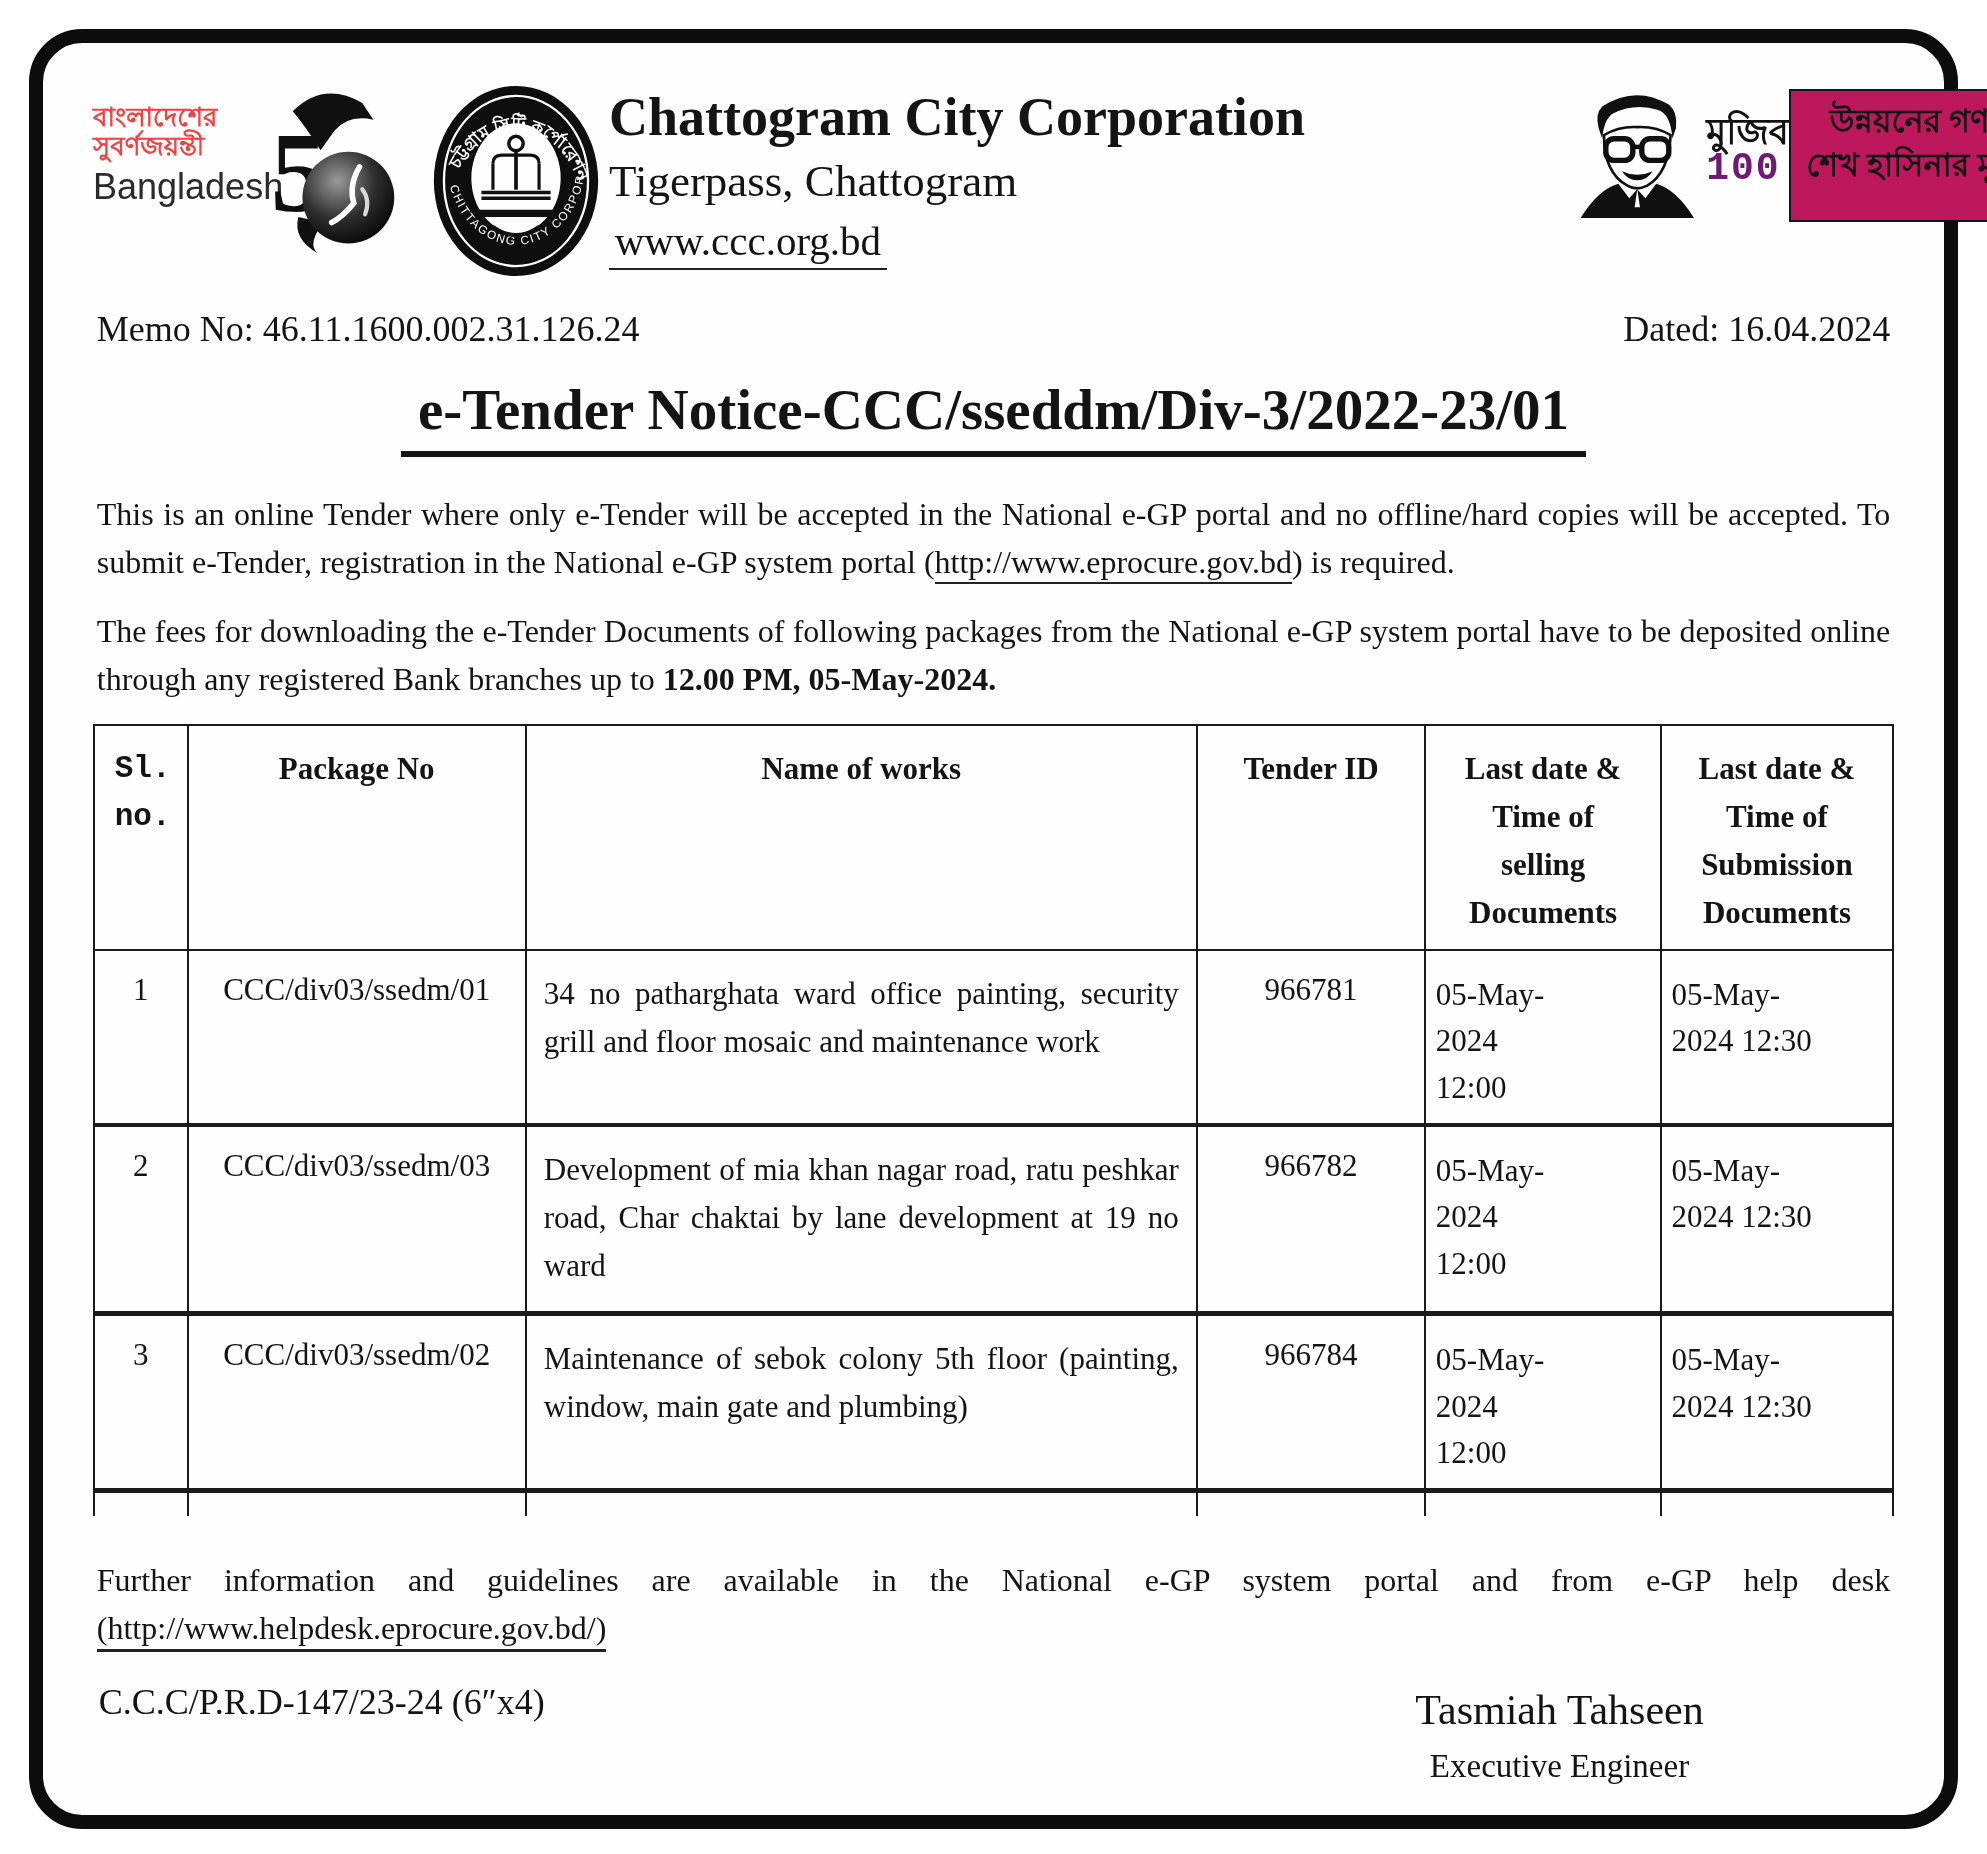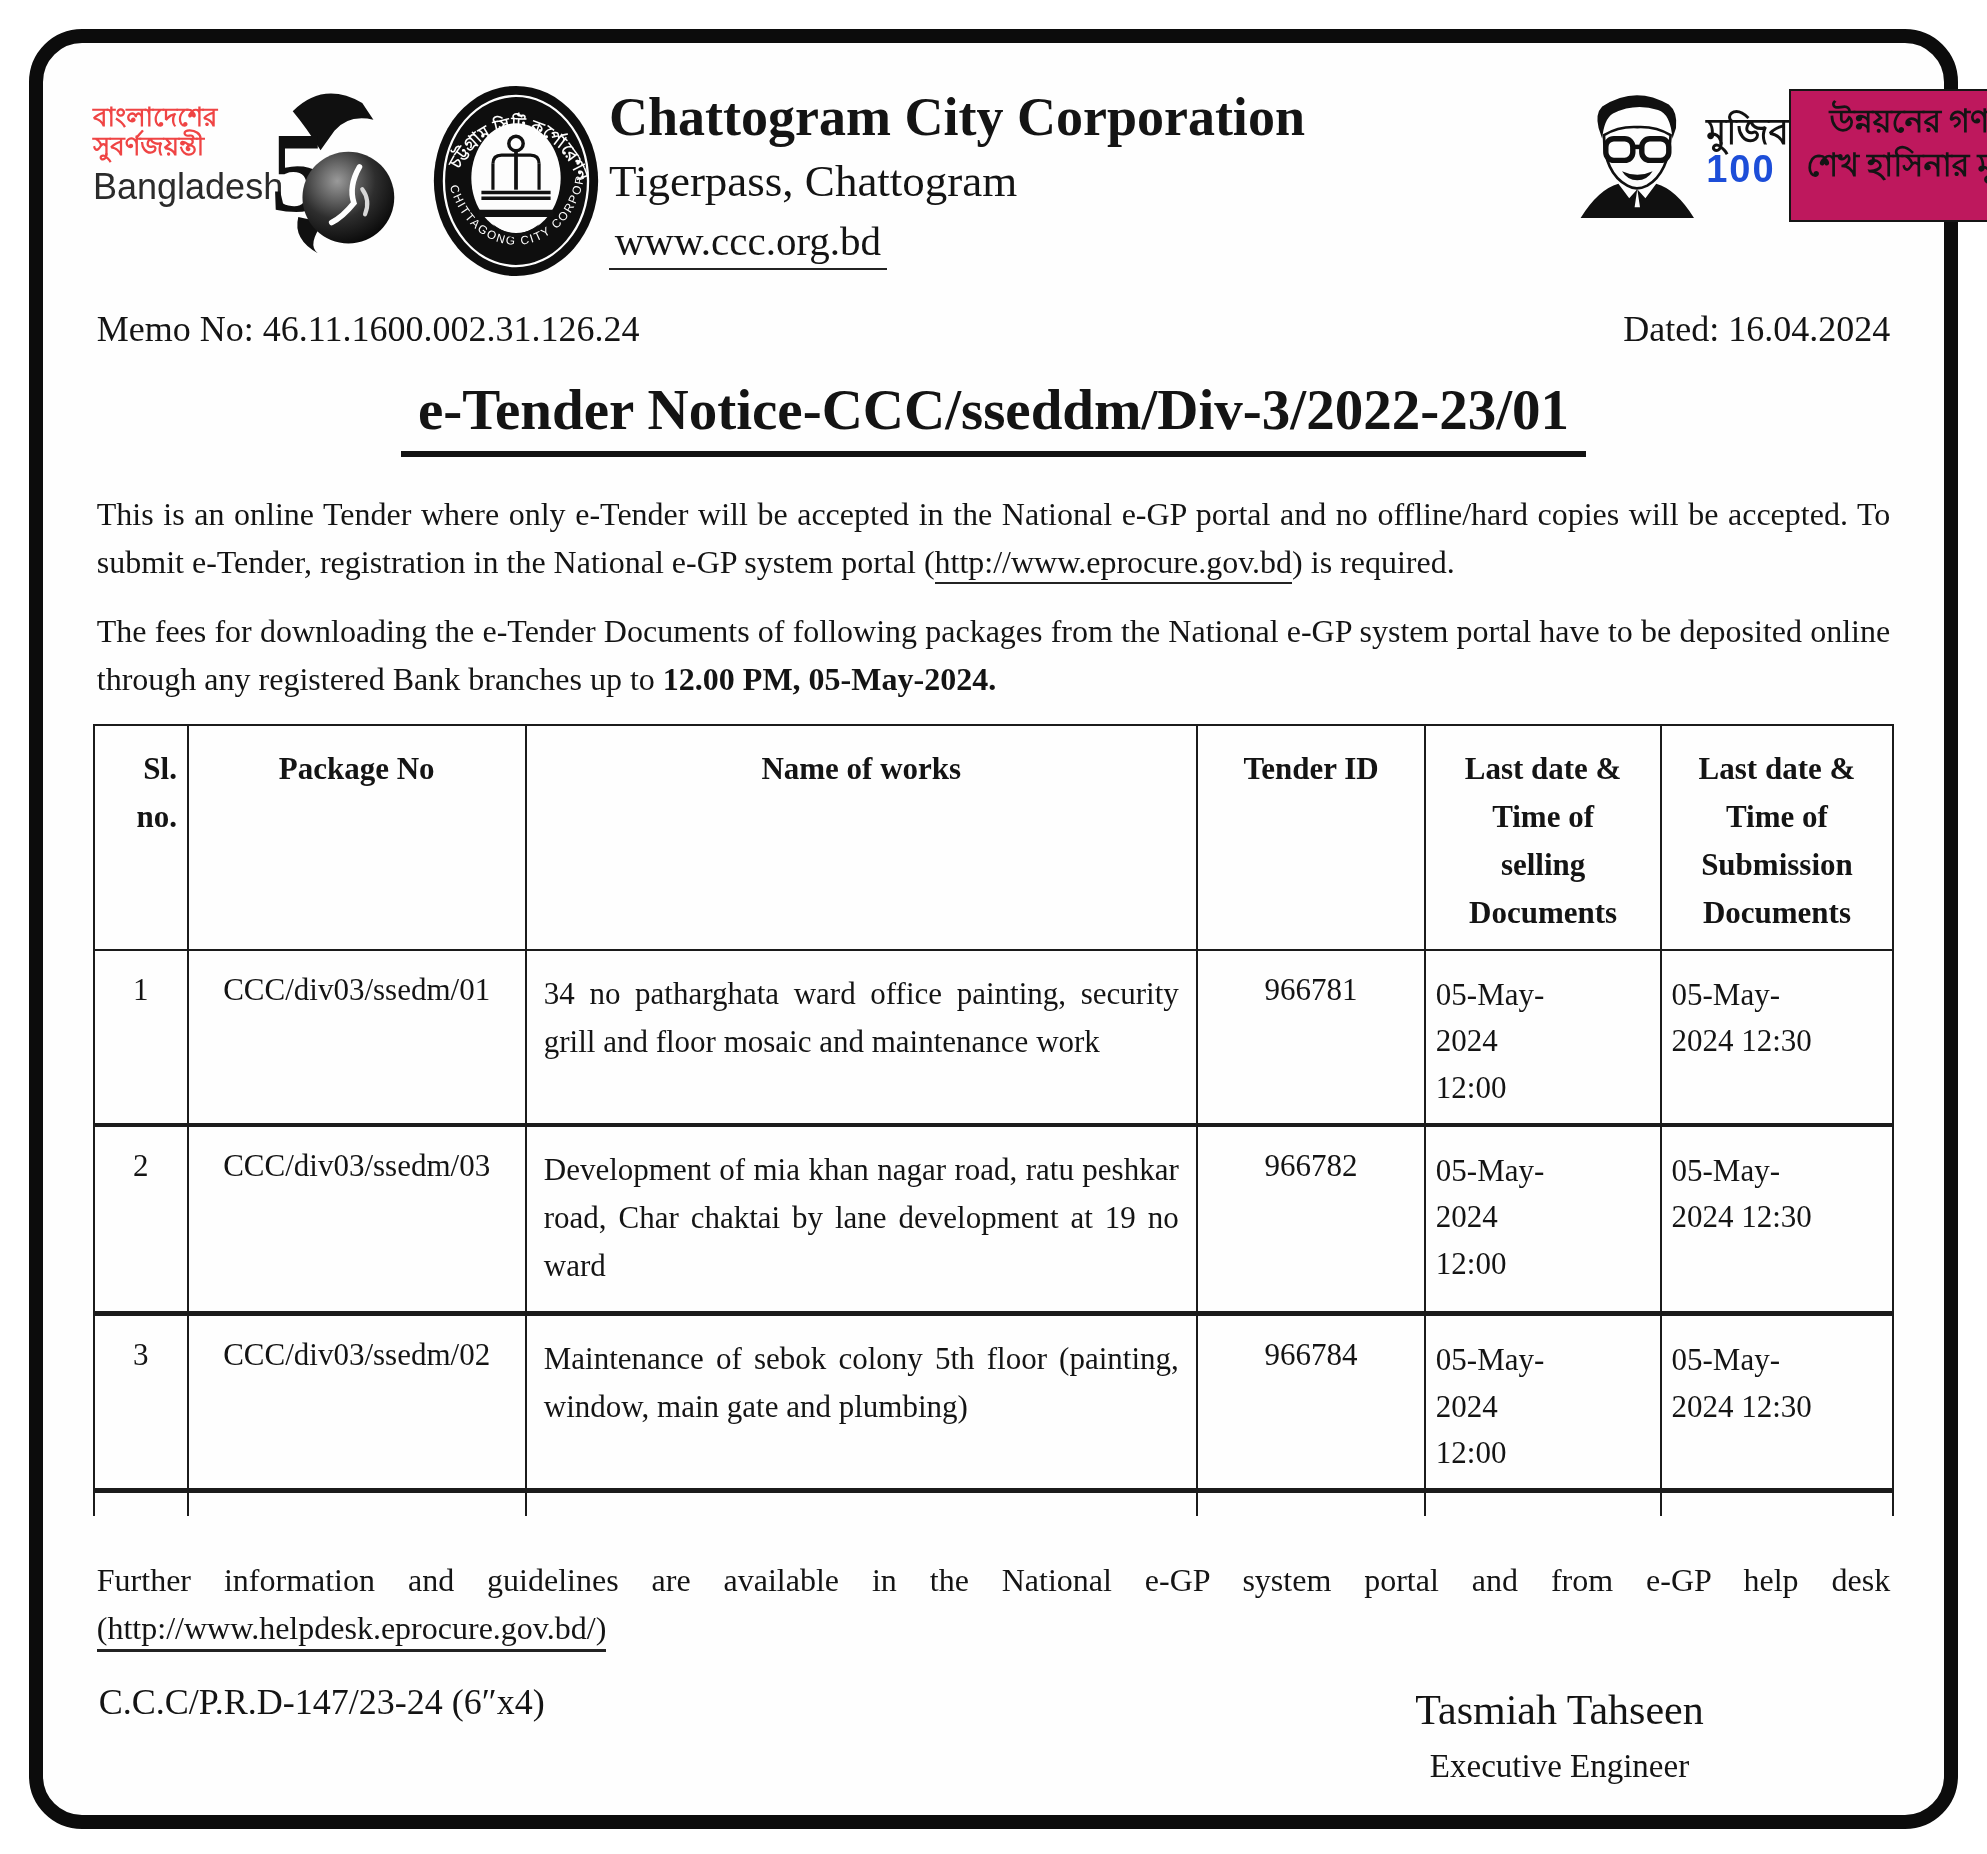--- a/index.html
+++ b/index.html
@@ -17,38 +17,38 @@
   .bd50-mark{margin-left:-32.5px;margin-top:-13.4px;}
   .seal{margin-top:7.6px;}
   .head-center{flex:1;text-align:left;padding-top:13.4px;}
   .org-name{font-size:54px;font-weight:bold;margin:0;line-height:1.05;}
   .org-addr{font-size:45px;margin-top:9.6px;}
   .org-site{font-size:41px;margin-top:9.6px;display:inline-block;border-bottom:2.9px solid #232323;padding:0 5.7px 2.9px;}
   .head-right{width:335px;flex:none;display:flex;flex-direction:row;padding-top:3.8px;}
   .mujib{display:flex;align-items:center;}
   .mujib-txt{margin-left:-5.7px;line-height:1;}
   .mujib-word{font-size:36px;font-weight:bold;color:#111;}
-  .mujib-100{font-size:38px;font-weight:bold;color:#1d4ed8;letter-spacing:1.9px;font-family:Liberation Sans, sans-serif;}
+  .mujib-100{font-size:38px;font-weight:bold;color:#701a75;letter-spacing:1.9px;font-family:Liberation Mono, monospace;}
   .slogan{border:2.9px solid #151515;background:#be185d;margin-top:9.6px;padding:9.6px 15.3px;text-align:center;font-weight:bold;font-size:32px;line-height:1.35;white-space:nowrap;}
 
   
   .memo-row{display:flex;justify-content:space-between;font-size:36px;margin:29px 3.8px 5.7px;}
   .title-wrap{text-align:center;margin:29px 0 32.5px;}
   .notice-title{display:inline-block;font-size:57px;font-weight:bold;border-bottom:6.7px solid #131313;padding:0 17px 9.6px;line-height:1.1;}
 
   .para{font-size:32px;line-height:1.5;text-align:justify;margin:13.4px 3.8px 21px;}
   .u-url{border-bottom:2.9px solid #232323;padding-bottom:1.9px;}
 
   
   table{width:100%;border-collapse:collapse;margin-top:17px;}
   th,td{border:2.9px solid #1b1b1b;vertical-align:top;font-size:31px;padding:11.5px 9.6px;box-sizing:border-box;}
   th{font-weight:bold;text-align:center;padding-top:19px;line-height:1.55;}
   thead tr{height:199px;}
   .pre{white-space:pre-line;}
-  th.c-sl{text-align:right;padding-left:13.4px;}
+  th.c-sl{text-align:center;padding-left:13.4px;font-family:Liberation Mono, monospace;}
   td.c-sl{text-align:center;padding-top:21px;}
   td.c-pkg{text-align:center;padding-top:21px;}
   td.c-work{text-align:justify;padding:19px 17px 11.5px;line-height:1.55;}
   td.c-tid{text-align:center;padding-top:21px;}
   td.c-date{padding-top:21px;line-height:1.5;}
   tr.r1{height:151px;}
   tr.r2{height:189px;}
   tr.r3{height:164px;}
   tr.r1 td{border-bottom-width:4.8px;}
   tr.r2 td{border-bottom-width:5.7px;}

